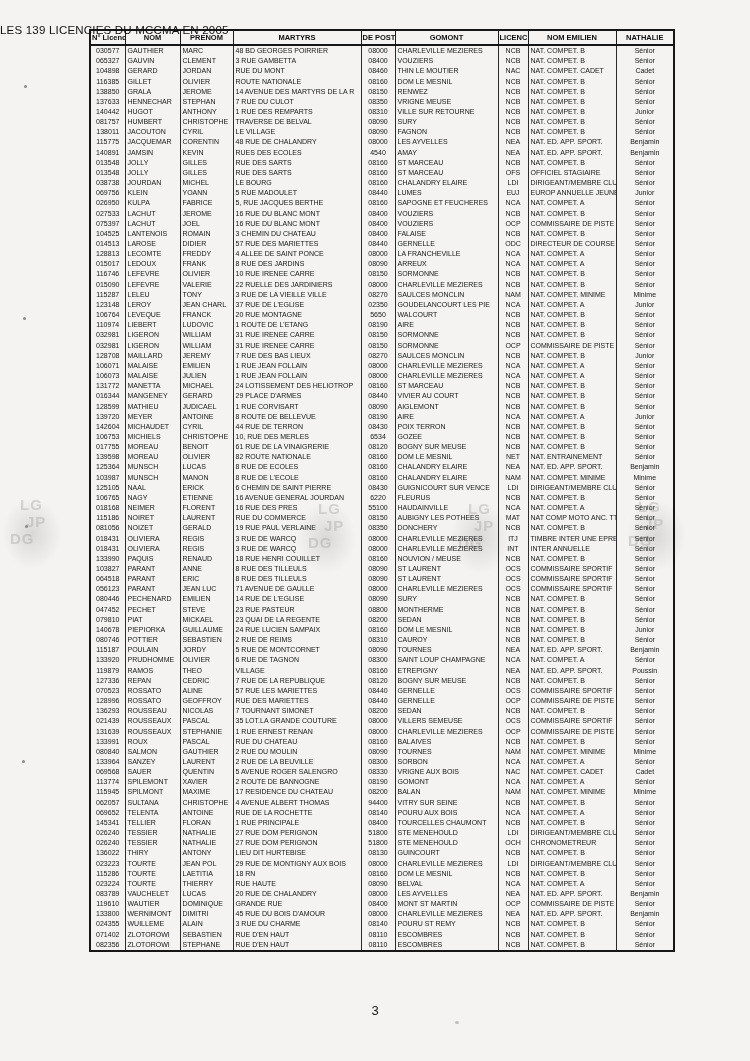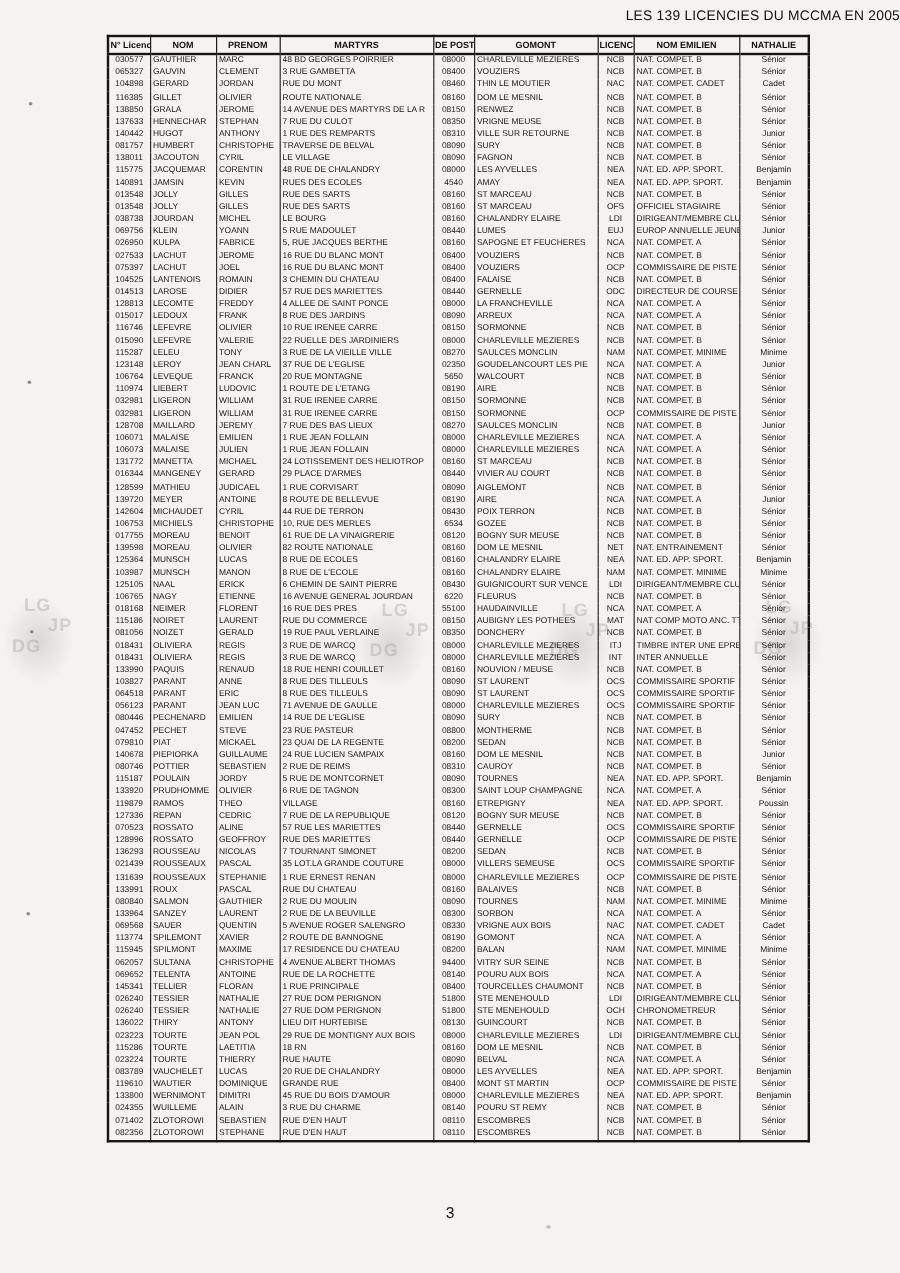--- a/index.html
+++ b/index.html
@@ -2,22 +2,22 @@
 <html><head>
 <meta charset="utf-8">
 <style>
   html,body { margin:0; padding:0; }
   body {
     width:750px; height:1061px; position:relative; overflow:hidden;
     background:#f4f3f2;
     font-family:"Liberation Sans", sans-serif;
   }
   .page-title {
-    position:absolute; top:8px; left:0; width:100%;
-    text-align:right; font-size:11.5px; font-weight:500;
+    position:absolute; top:24px; left:0; width:100%;
+    text-align:left; font-size:11.5px; font-weight:500;
     color:#121212; letter-spacing:.2px; z-index:3;
   }
   table.doc-table {
     position:absolute; left:89px; top:29px; width:584px;
     border-collapse:collapse; table-layout:fixed;
     border:2px solid #161616; z-index:2; background:transparent;
   }
   .doc-table col.c1{width:35px}.doc-table col.c2{width:55px}.doc-table col.c3{width:53px}
   .doc-table col.c4{width:128px}.doc-table col.c5{width:34px}.doc-table col.c6{width:103px}
   .doc-table col.c7{width:30px}.doc-table col.c8{width:88px}.doc-table col.c9{width:58px}
@@ -31,21 +31,21 @@
     font-size:7px; line-height:10.1px; height:10.16px;
     padding:0 2px; white-space:nowrap; overflow:hidden; color:#161616;
   }
   .doc-table td:nth-child(1), .doc-table td:nth-child(5),
   .doc-table td:nth-child(7), .doc-table td:nth-child(9) { text-align:center; }
   .stamp {
     position:absolute; z-index:1; font-weight:bold;
     font-size:15px; line-height:17px; letter-spacing:1px;
     color:rgba(152,149,148,.34); user-select:none;
   }
-  .stamp .l2 { margin-left:20px; } .stamp .l3 { margin-left:-10px; }
+  .stamp .l2 { margin-left:6px; } .stamp .l3 { margin-left:-10px; }
   .stamp-face {
     position:absolute; z-index:1; width:60px; height:72px; border-radius:50%;
     background:radial-gradient(ellipse at center, rgba(110,108,108,.20), rgba(110,108,108,0) 70%);
   }
   .speck { position:absolute; z-index:3; background:#8b8a89; border-radius:50%; }
   .page-number {
     position:absolute; top:1003px; left:0; width:100%;
     text-align:center; font-size:13px; color:#1a1a1a; z-index:3;
   }
 </style>

